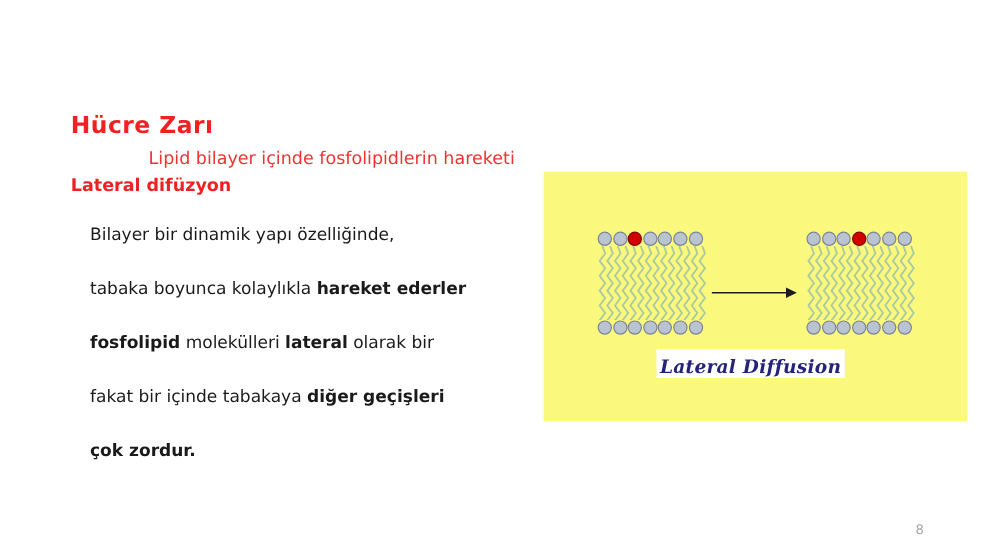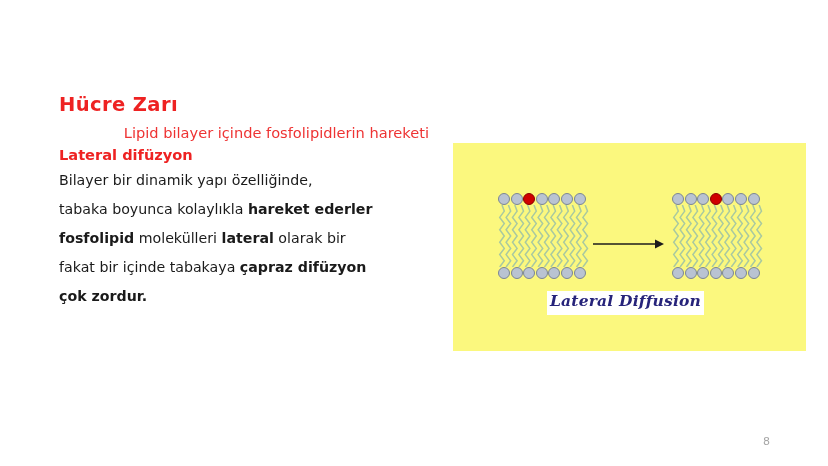--- a/index.html
+++ b/index.html
@@ -60,21 +60,21 @@
     line-height: 1.5;
     margin: 0 0 0 0;
     white-space: pre;
   }
 
   .body-line {
     font-family: "DejaVu Sans", sans-serif;
     font-size: 14.2px;
     color: #1a1a1a;
     line-height: 29px;
-    margin: 0;
+    margin: 16px;
     white-space: pre;
   }
   .body-line b { font-weight: bold; }
 
   
   #figure-panel {
     position: absolute;
     left: 453px;
     top: 143px;
     width: 353px;
@@ -129,21 +129,21 @@
 
   
   #caption-box {
     position: absolute;
     left: 94px;
     top: 148px;
     width: 157px;
     height: 24px;
     background: #ffffff;
     display: flex;
-    align-items: flex-start;
+    align-items: flex-end;
     justify-content: center;
   }
   #caption-text {
     font-family: "DejaVu Serif", serif;
     font-style: italic;
     font-weight: bold;
     font-size: 15.5px;
     color: #26237a;
     letter-spacing: 0.2px;
     white-space: pre;
@@ -169,21 +169,21 @@
     <p class="title">Hücre Zarı</p>
 
     <p class="subtitle">Lipid bilayer içinde fosfolipidlerin hareketi</p>
 
     <p class="subtitle-bold">Lateral difüzyon</p>
 
     <div id="body-paragraph">
         <p class="body-line"><span>Bilayer bir dinamik yapı özelliğinde,</span></p>
         <p class="body-line"><span>tabaka boyunca kolaylıkla </span><b>hareket ederler</b></p>
         <p class="body-line"><b>fosfolipid</b><span> molekülleri </span><b>lateral</b><span> olarak bir</span></p>
-        <p class="body-line"><span>fakat bir içinde tabakaya </span><b>çapraz difüzyon</b></p>
+        <p class="body-line"><span>fakat bir içinde tabakaya </span><b>diğer geçişleri</b></p>
         <p class="body-line"><b>çok zordur.</b></p>
       </div>
   </div>
 
   <div id="figure-panel">
 
     <div class="bilayer" id="bilayer-left">
       <div class="head-row" id="left-top-heads">
           <div class="head"></div>
           <div class="head"></div>

